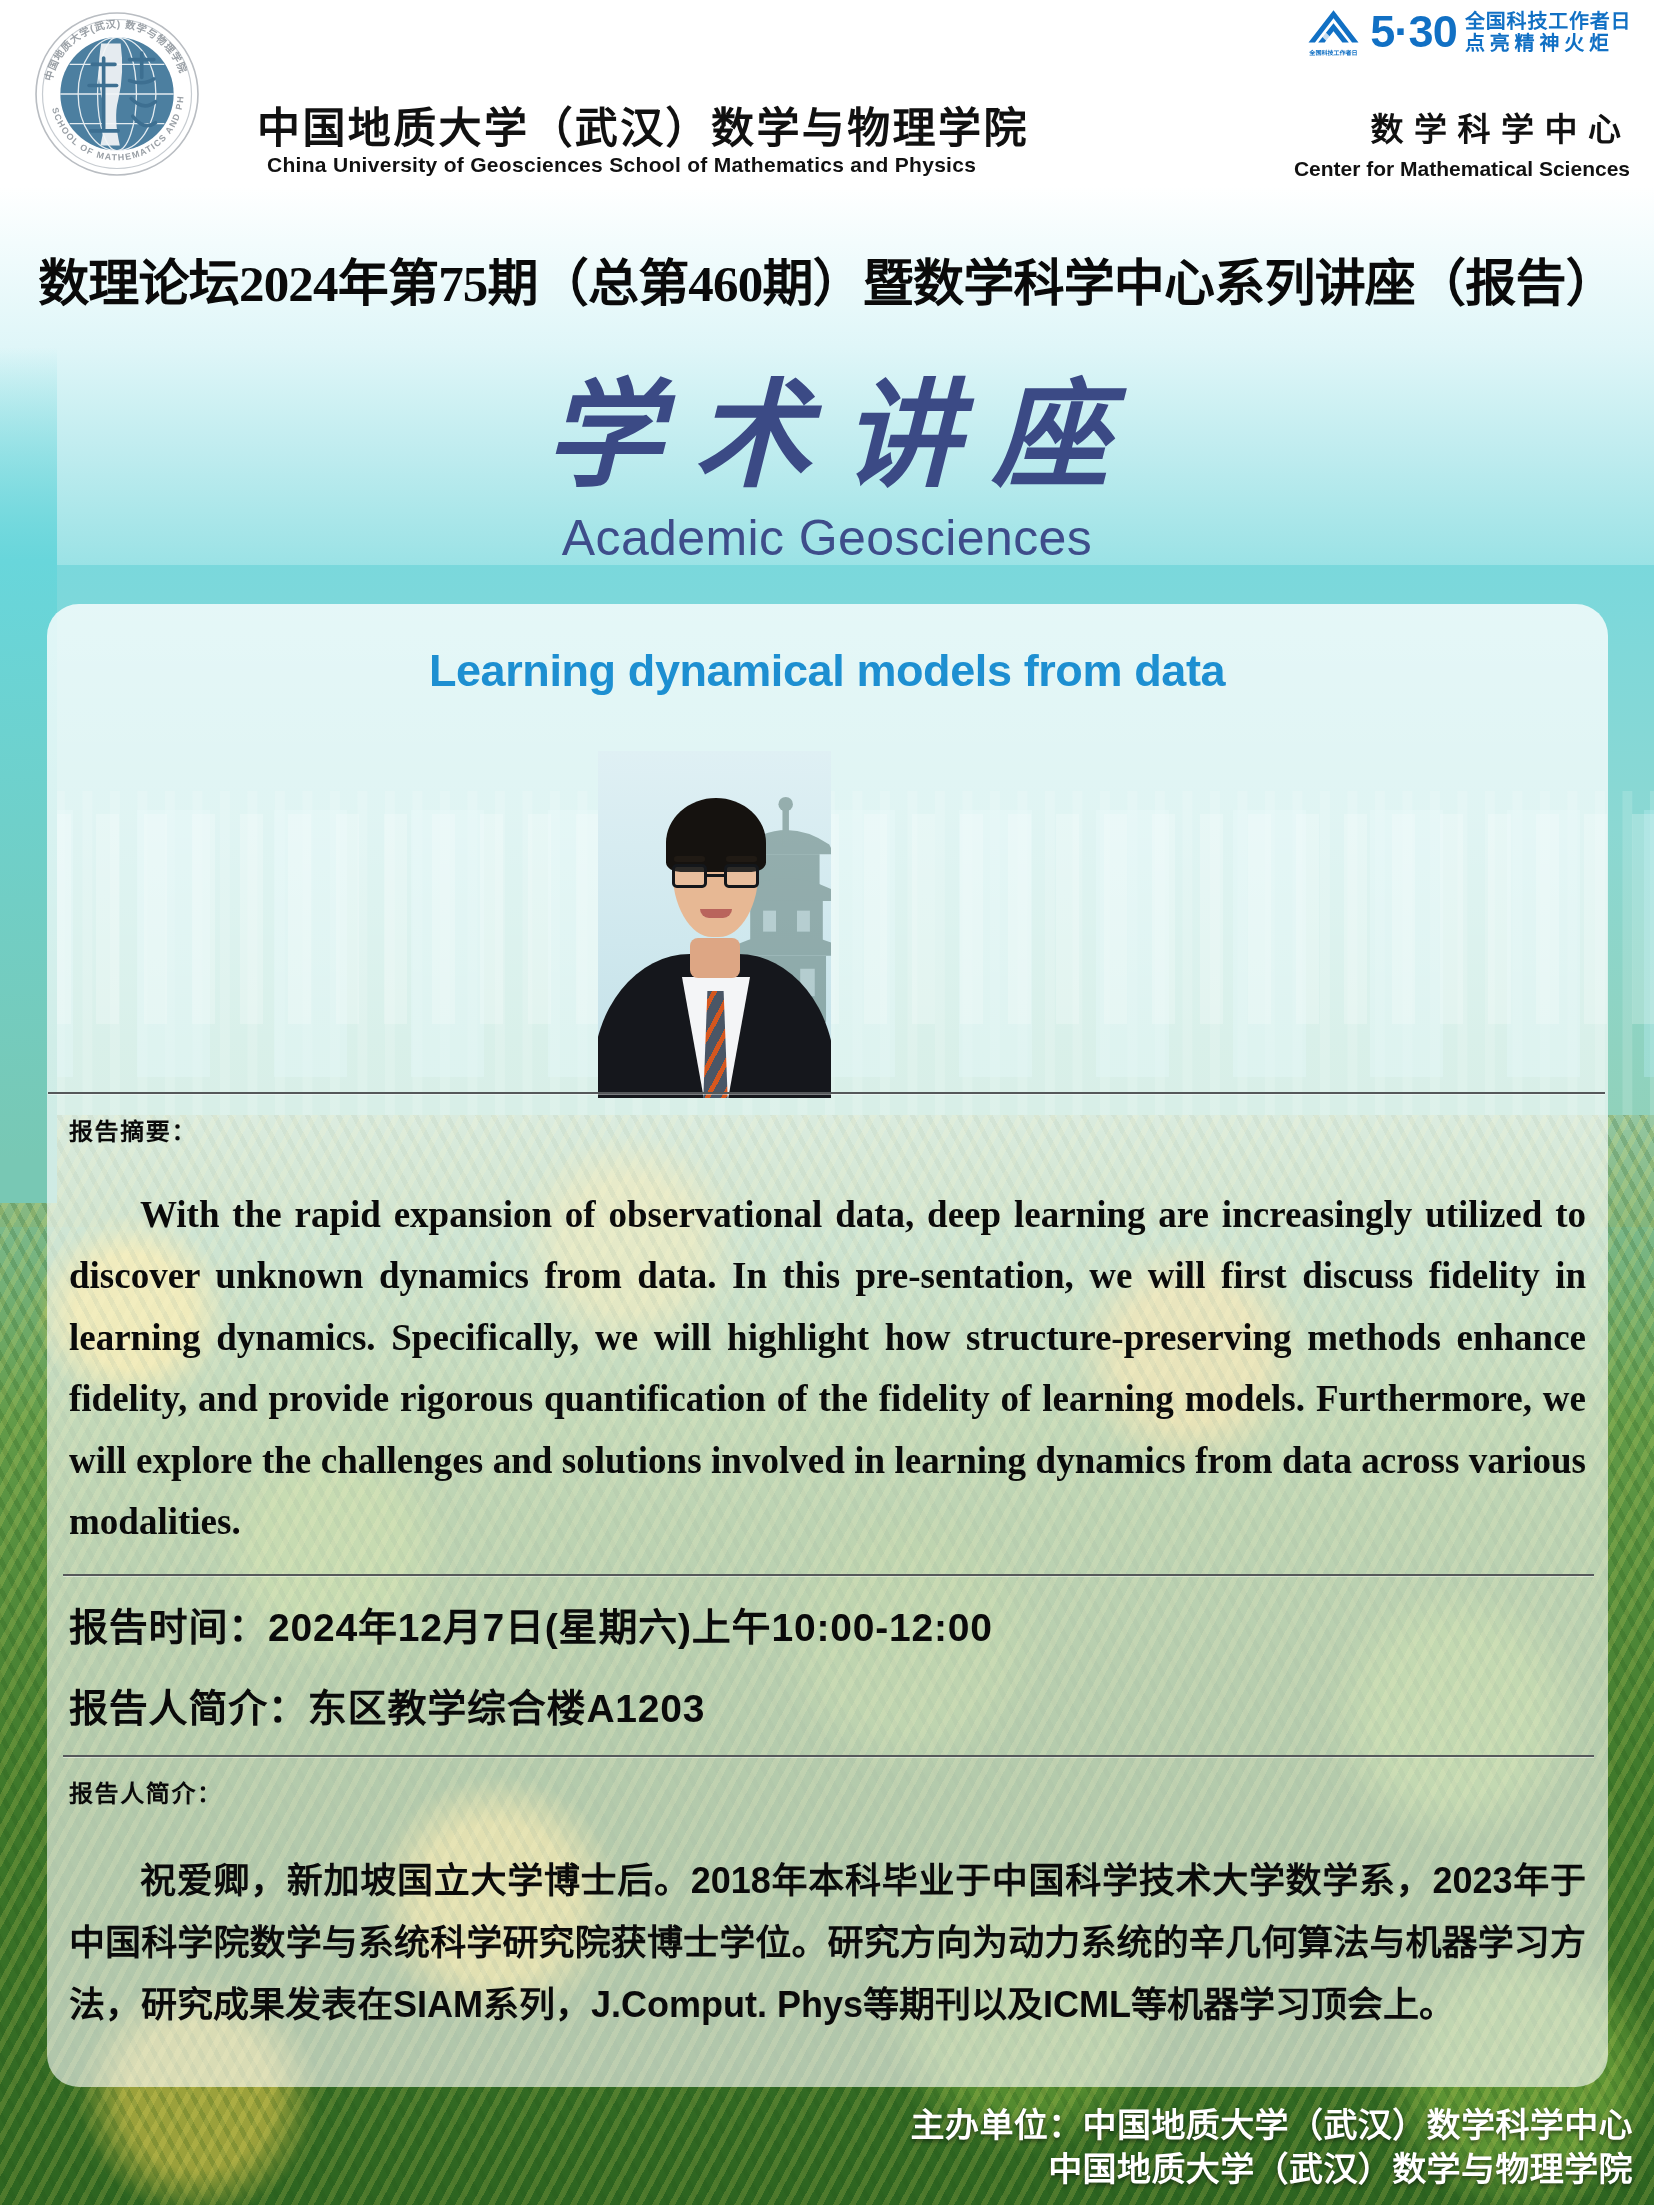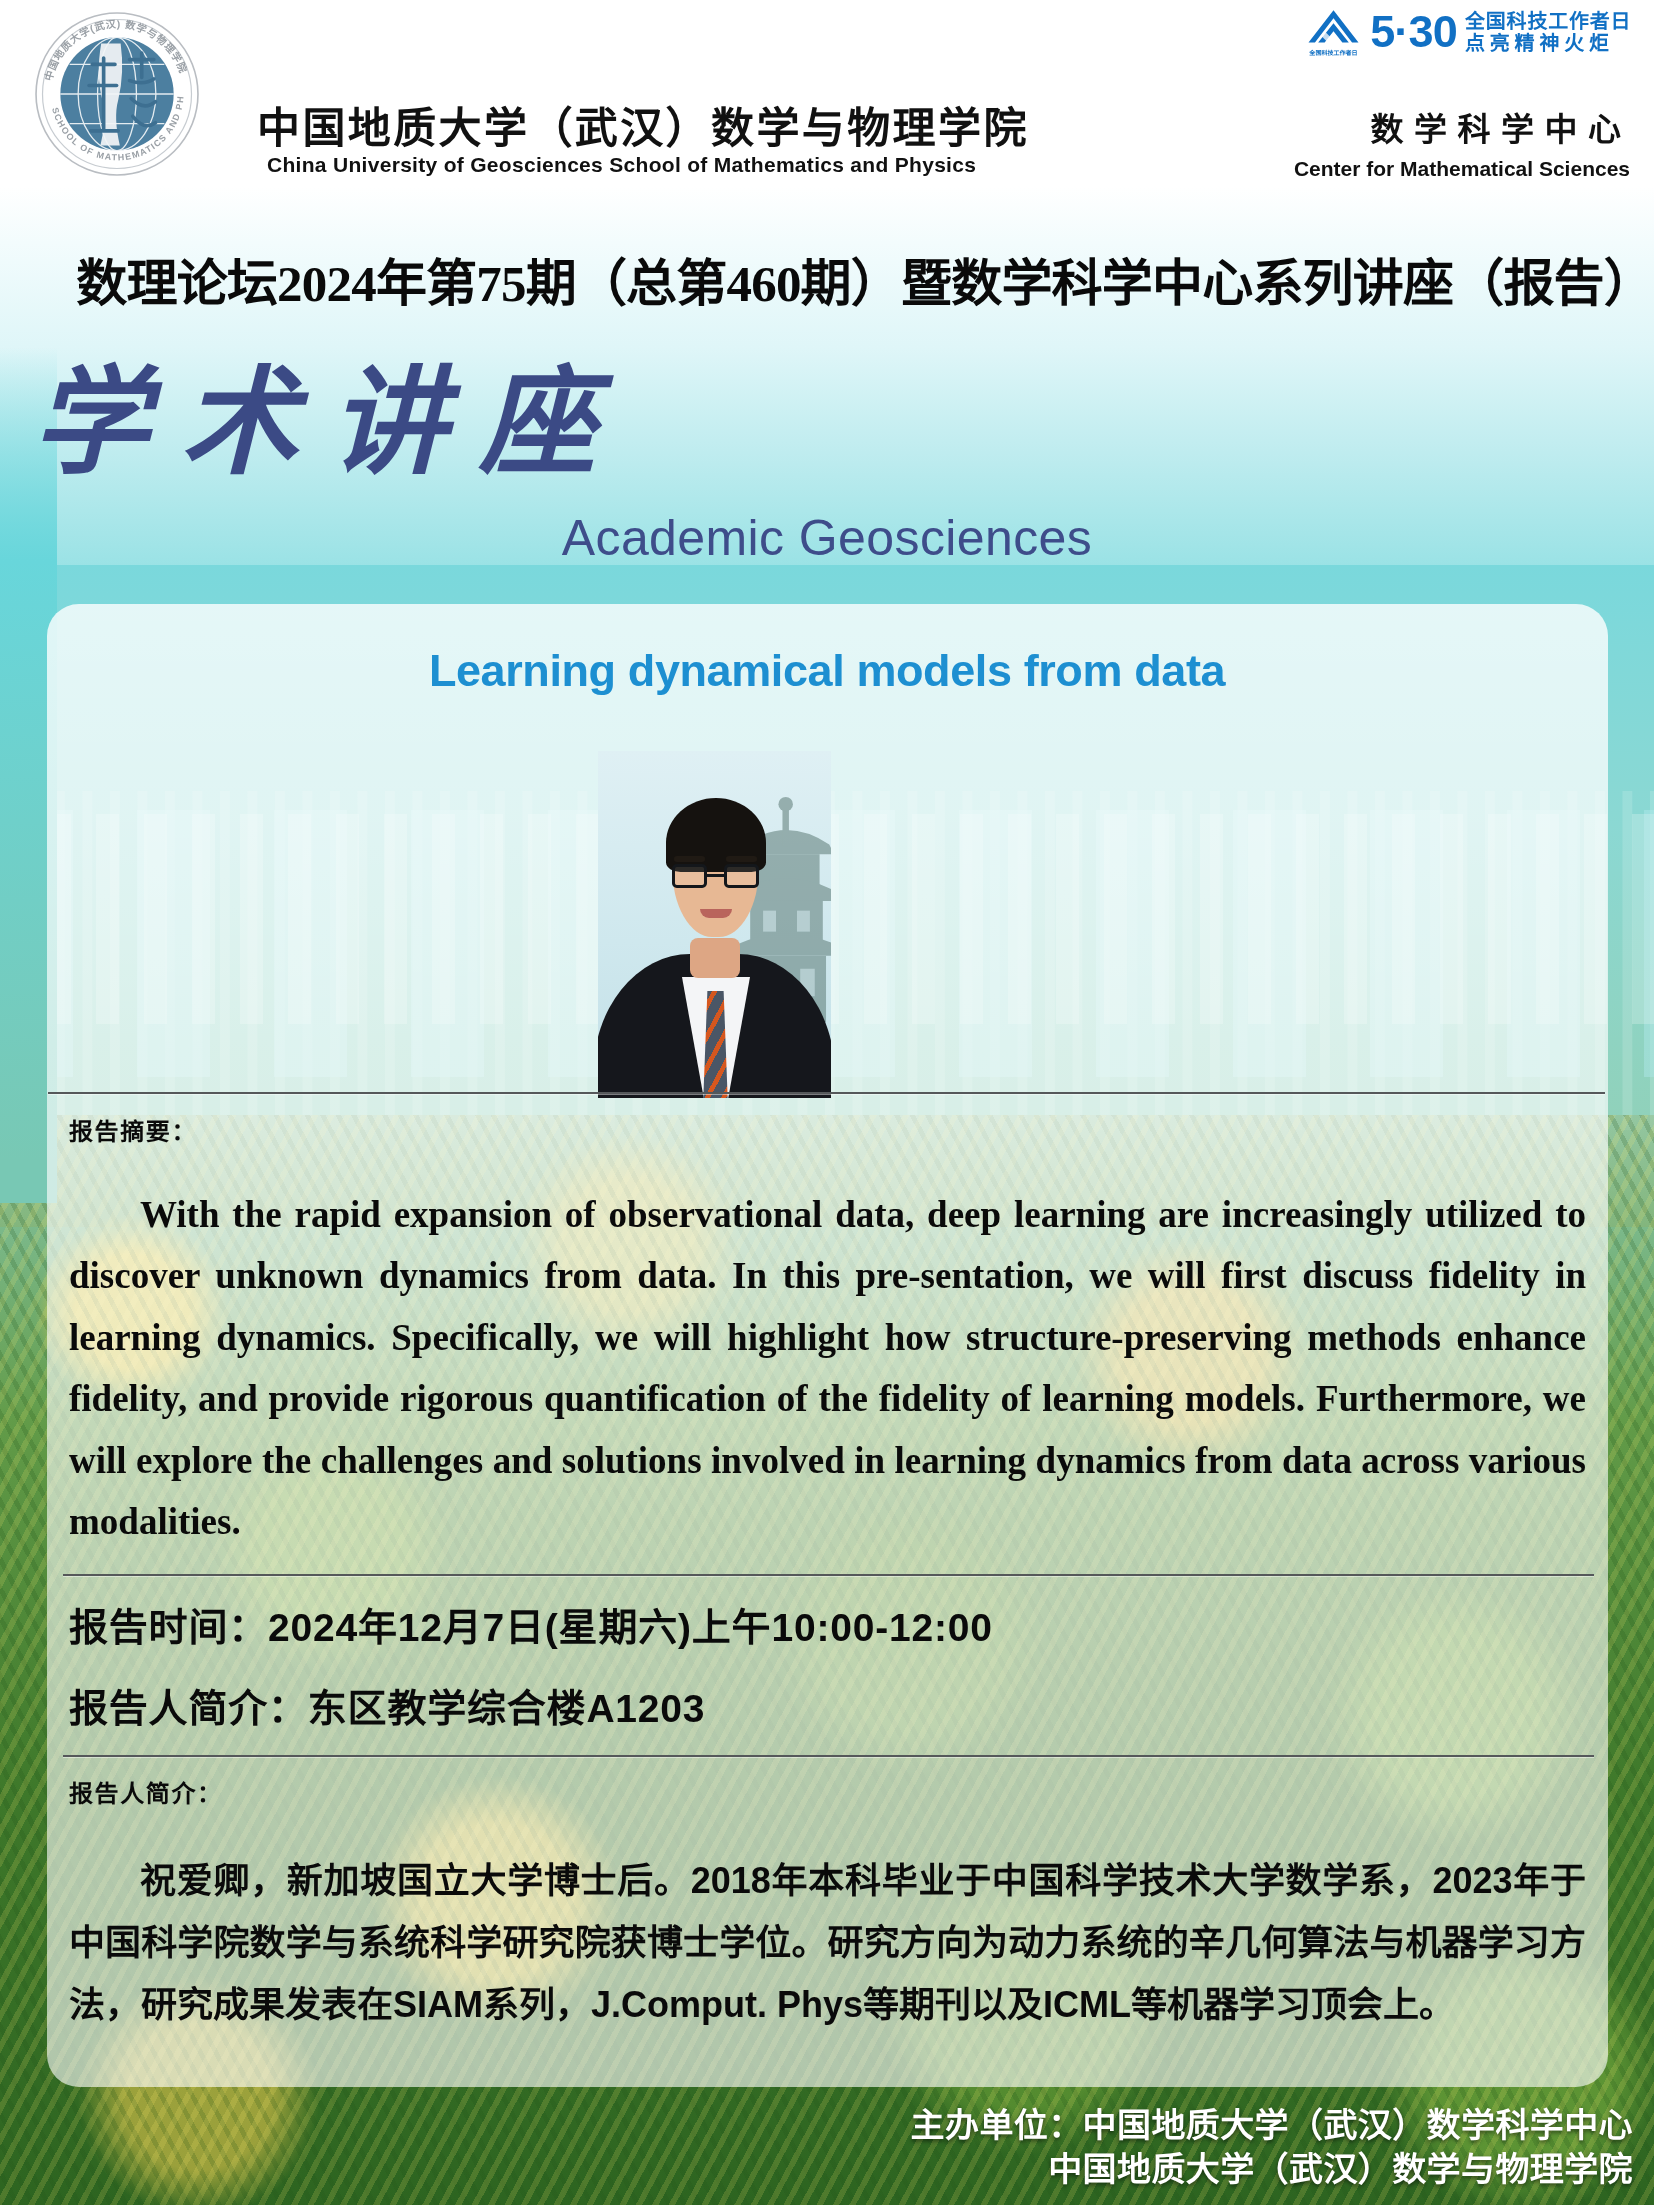--- a/index.html
+++ b/index.html
@@ -119,30 +119,30 @@
   }
   .badge530 .b-txt{ line-height:1.12; }
   .badge530 .b-txt div{
     font-size:20px; font-weight:700; color:#1170c4; letter-spacing:0.8px;
   }
   .badge530 .b-txt div.sp{ letter-spacing:4.8px; }
 
   
   .forum-title{
     position:absolute; left:0; top:242px; width:1654px;
-    text-align:right;
+    text-align:center;
     font-size:51px; font-weight:700; color:#0a0a0a;
     letter-spacing:-0.8px; white-space:nowrap;
     z-index:10;
     font-family:"Liberation Serif","DejaVu Serif",serif;
   }
 
   
   .calligraphy{
-    position:absolute; left:0; top:355px; width:1654px; text-align:left;
+    position:absolute; left:0; top:368px; width:1654px; text-align:center;
     font-size:117px; font-weight:700; color:#3b4a85;
     letter-spacing:32px; text-indent:32px;
     font-family:"DejaVu Serif","Liberation Serif",serif;
     font-style:italic;
     z-index:10; line-height:1.15;
   }
   .colloquium{
     position:absolute; left:0; top:509px; width:1654px; text-align:center;
     font-size:50px; font-weight:400; color:#3e4d8a;
     letter-spacing:0.4px; z-index:10;

